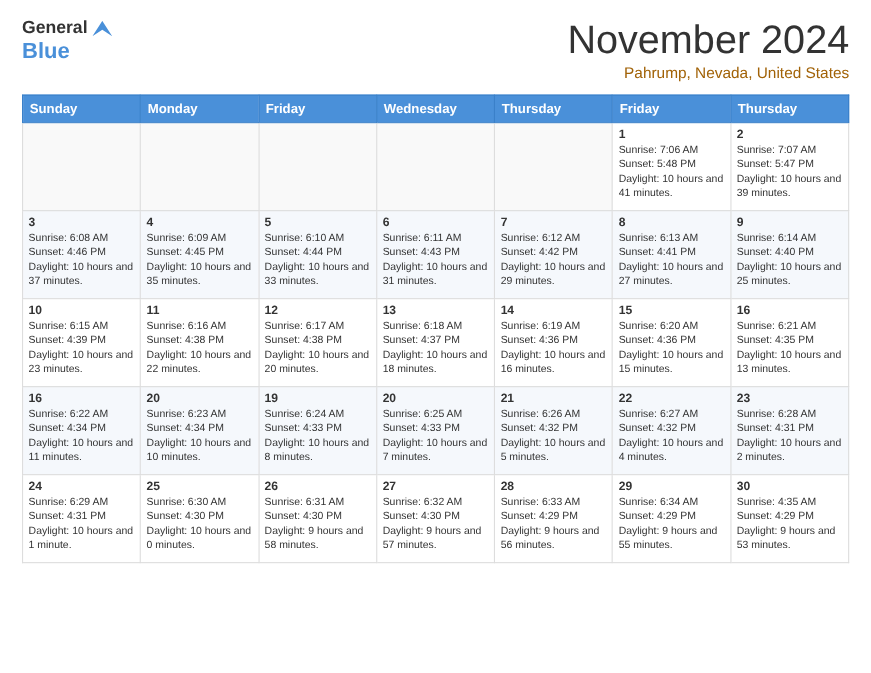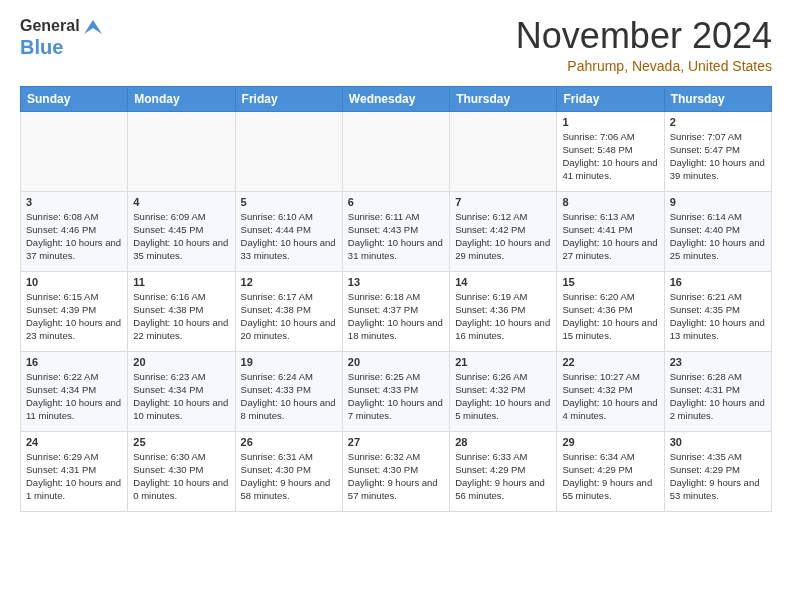--- a/index.html
+++ b/index.html
@@ -252,21 +252,21 @@
 Daylight: 10 hours and 7 minutes.</div>
           </td>
           <td>
             <span class="day-num">21</span>
             <div class="day-info">Sunrise: 6:26 AM
 Sunset: 4:32 PM
 Daylight: 10 hours and 5 minutes.</div>
           </td>
           <td>
             <span class="day-num">22</span>
-            <div class="day-info">Sunrise: 10:27 AM
+            <div class="day-info">Sunrise: 6:27 AM
 Sunset: 4:32 PM
 Daylight: 10 hours and 4 minutes.</div>
           </td>
           <td>
             <span class="day-num">23</span>
             <div class="day-info">Sunrise: 6:28 AM
 Sunset: 4:31 PM
 Daylight: 10 hours and 2 minutes.</div>
           </td>
         </tr>

